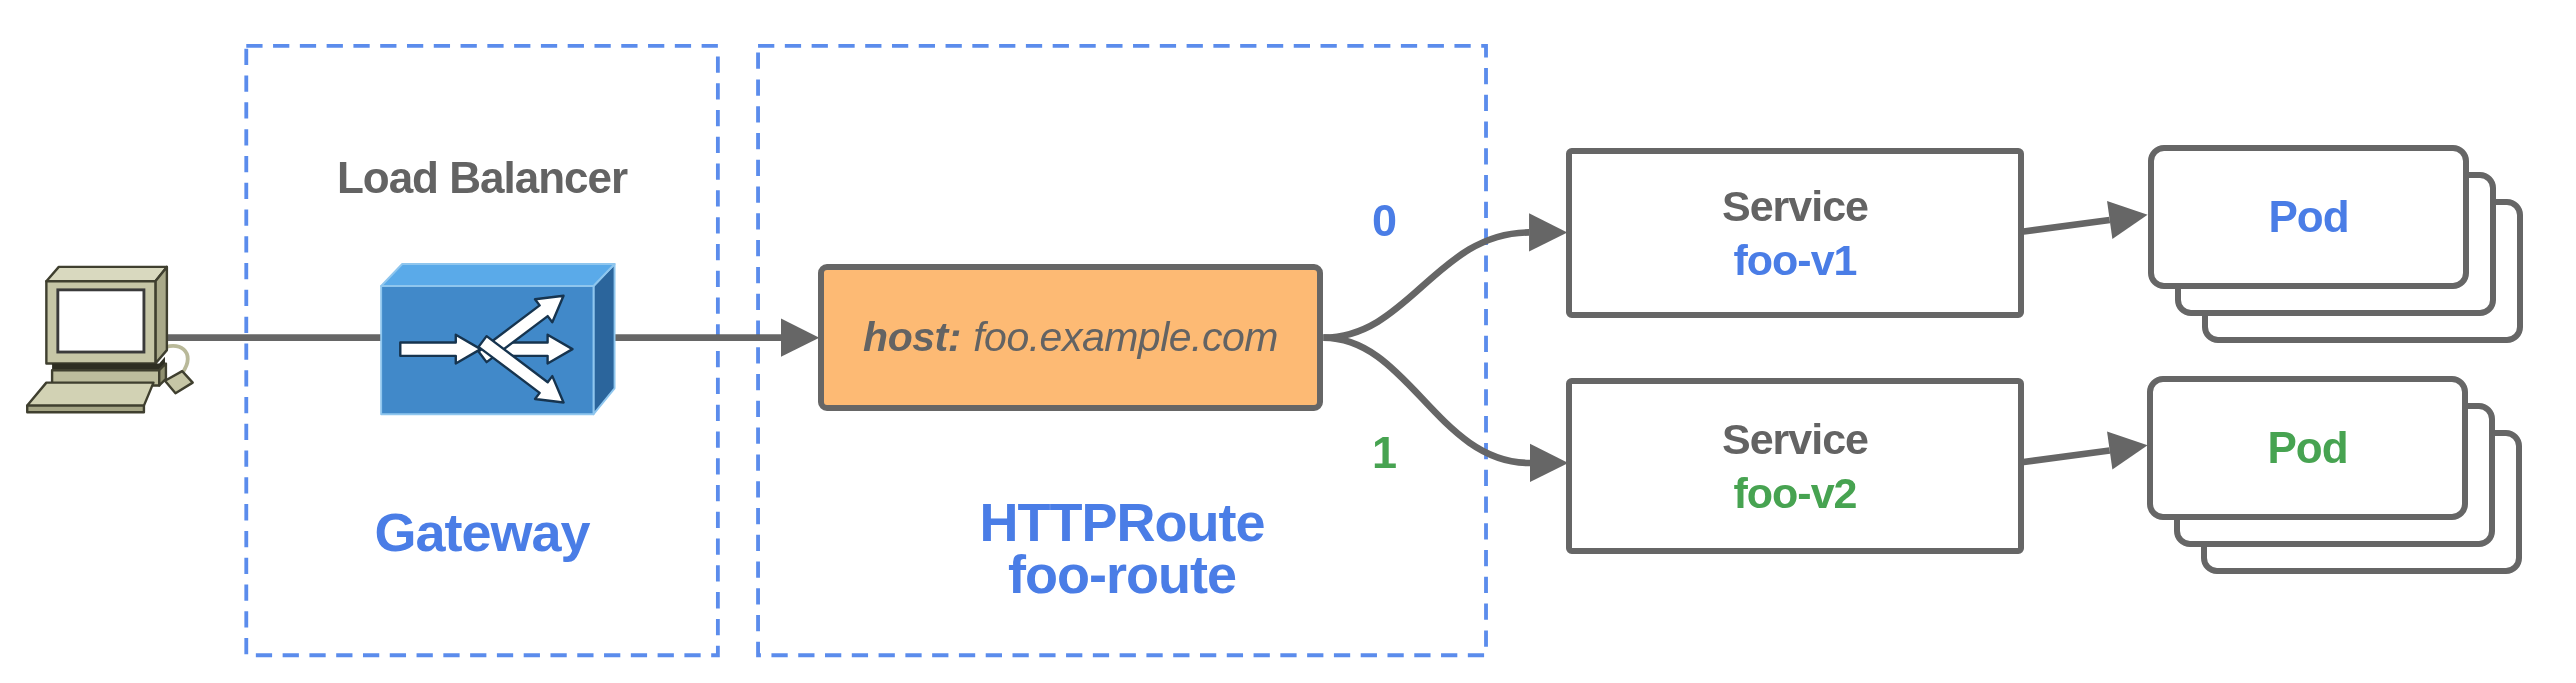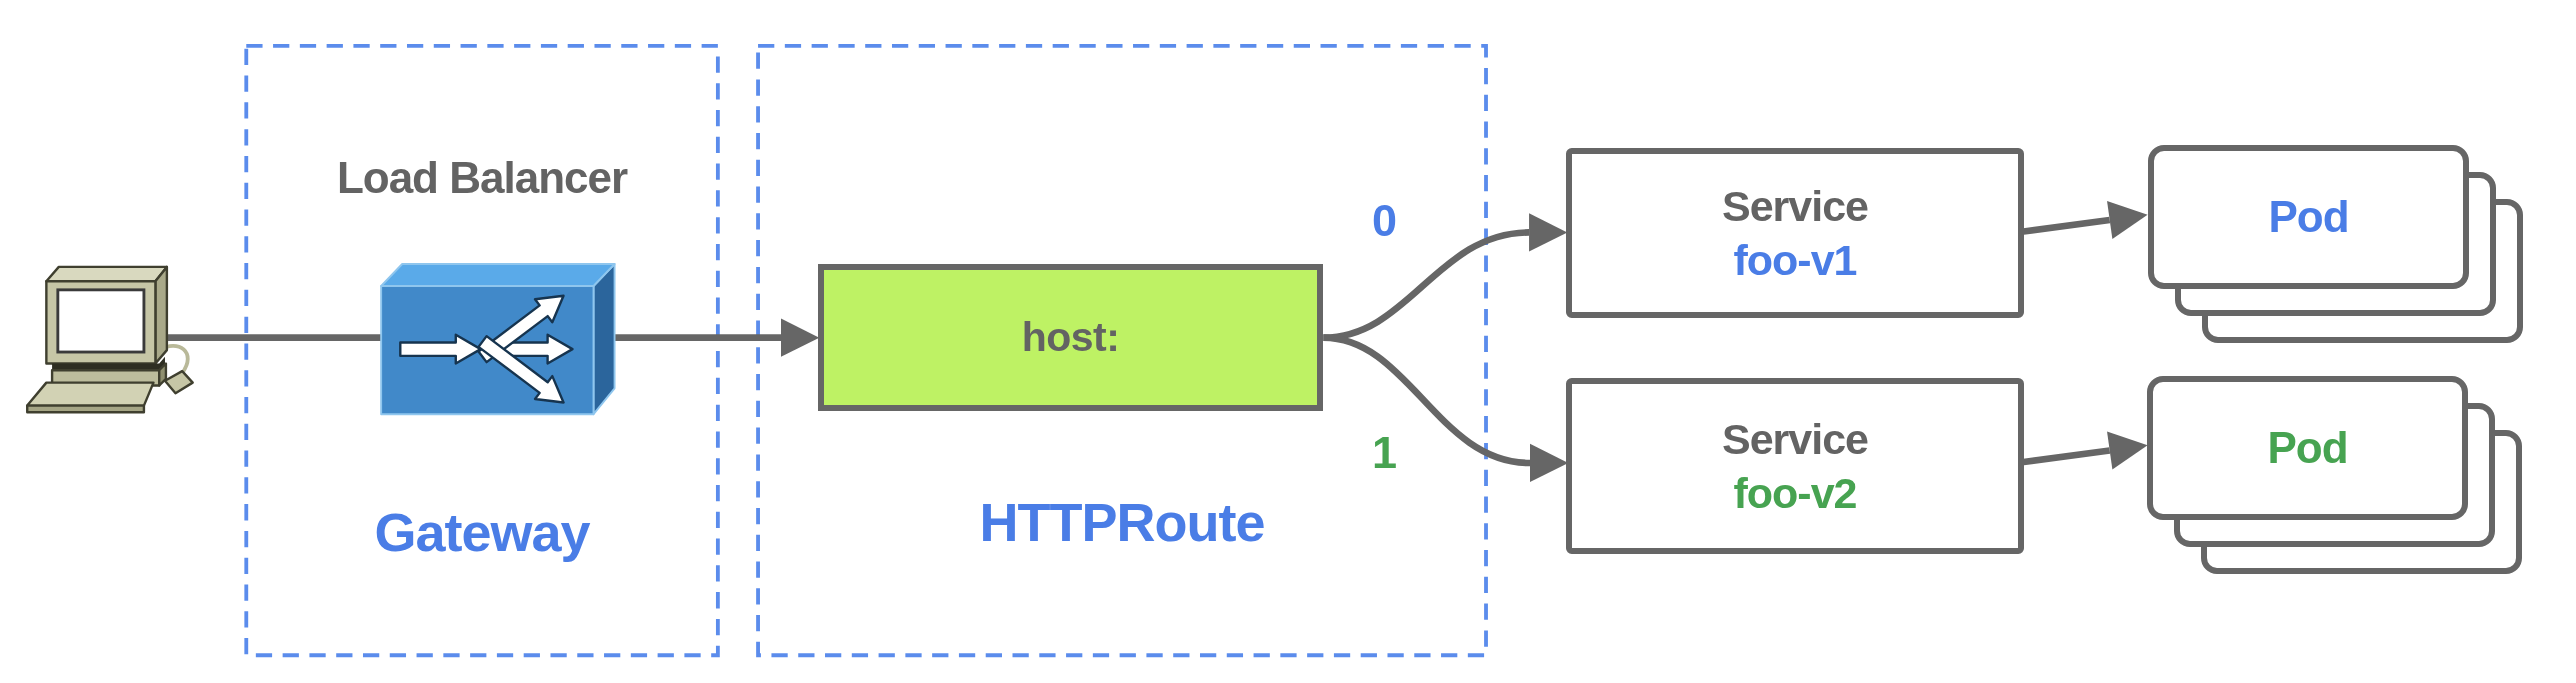--- a/index.html
+++ b/index.html
@@ -24,23 +24,23 @@
     font-size:44px;font-weight:bold;letter-spacing:-1px;
   }
   .group-caption{
     text-align:center;font-size:54px;font-weight:bold;line-height:52px;letter-spacing:-1px;
   }
   .caption-gateway{left:246px;top:506px;width:472px;}
   .caption-route{left:758px;top:496px;width:728px;}
 
   .host-box{
     left:818px;top:264px;width:505px;height:147px;box-sizing:border-box;
-    border:6.7px solid var(--line-gray,#666);border-radius:0;background:#bef264;
+    border:6.7px solid var(--line-gray,#666);border-radius:9px;background:#fdba74;
     display:flex;align-items:center;justify-content:center;gap:12.4px;
-    font-size:41px;letter-spacing:-0.5px;
+    font-size:41px;letter-spacing:-0.5px;font-style:italic;
   }
   .host-key{font-weight:bold;}
 
   .service-box{
     width:458px;box-sizing:border-box;background:#fff;
     border:6.7px solid var(--line-gray,#666);border-radius:5.7px;
     display:flex;flex-direction:column;align-items:center;justify-content:center;
     font-size:43px;font-weight:bold;line-height:54px;letter-spacing:-1px;text-align:right;
   }
   .service-v1{left:1566px;top:148px;height:170px;}
@@ -108,23 +108,25 @@
     </g>
   </svg>
 
   <div class="abs group-title text-gray">Load Balancer</div>
   <div class="abs group-caption text-blue caption-gateway">
     <div>Gateway</div>
   </div>
 
   <div class="abs host-box text-gray">
     <span class="host-key">host:</span>
+    <span>foo.example.com</span>
   </div>
   <div class="abs group-caption text-blue caption-route">
     <div>HTTPRoute</div>
+    <div>foo-route</div>
   </div>
 
   <div class="abs branch-label branch-0 text-blue">0</div>
   <div class="abs branch-label branch-1 text-green">1</div>
 
   <div class="abs service-box service-v1">
     <div class="text-gray">Service</div>
     <div class="text-blue">foo-v1</div>
   </div>
   <div class="abs service-box service-v2">

